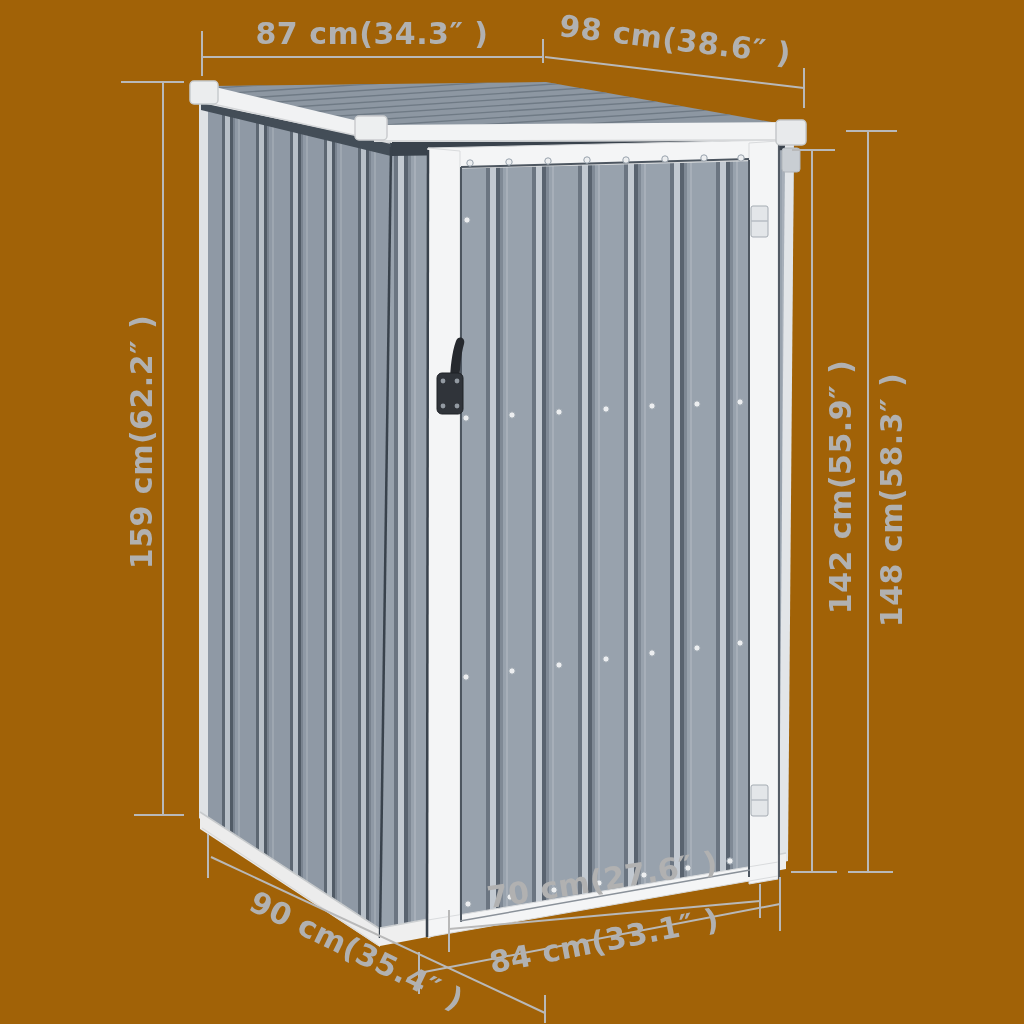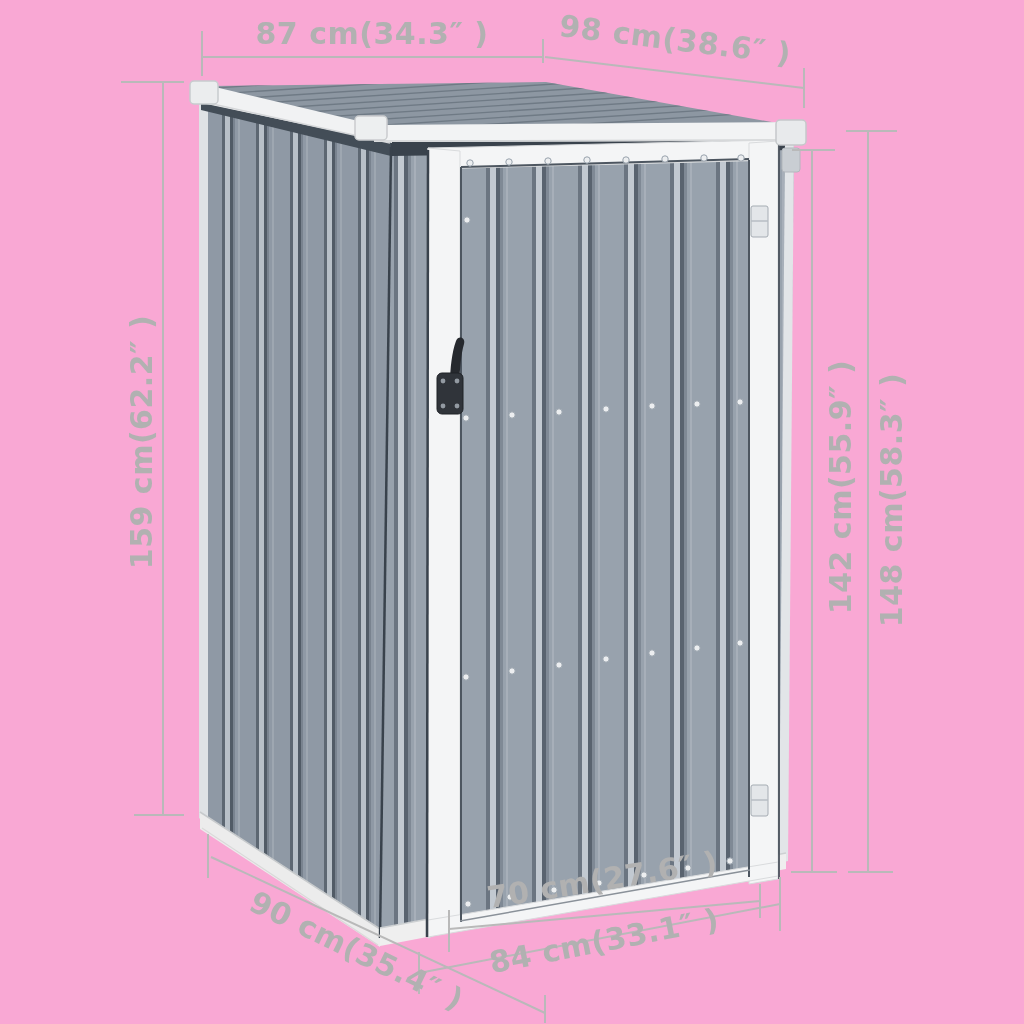--- a/index.html
+++ b/index.html
@@ -1,19 +1,19 @@
 <!DOCTYPE html>
 <html><head>
 <meta charset="utf-8">
 <style>
   html, body { margin: 0; padding: 0; background: #ffffff; }
   .stage {
     width: 1024px; height: 1024px; position: relative;
     font-family: "DejaVu Sans", "Liberation Sans", sans-serif;
-    background: #f9a8d4; overflow: hidden;
+    background: #a16207; overflow: hidden;
   }
   svg { display: block; }
   text.dim {
     font-family: "DejaVu Sans", "Liberation Sans", sans-serif;
     font-size: 30px;
     font-weight: bold;
     fill: #b1b1b1;
     letter-spacing: 0.5px;
   }
 </style>

